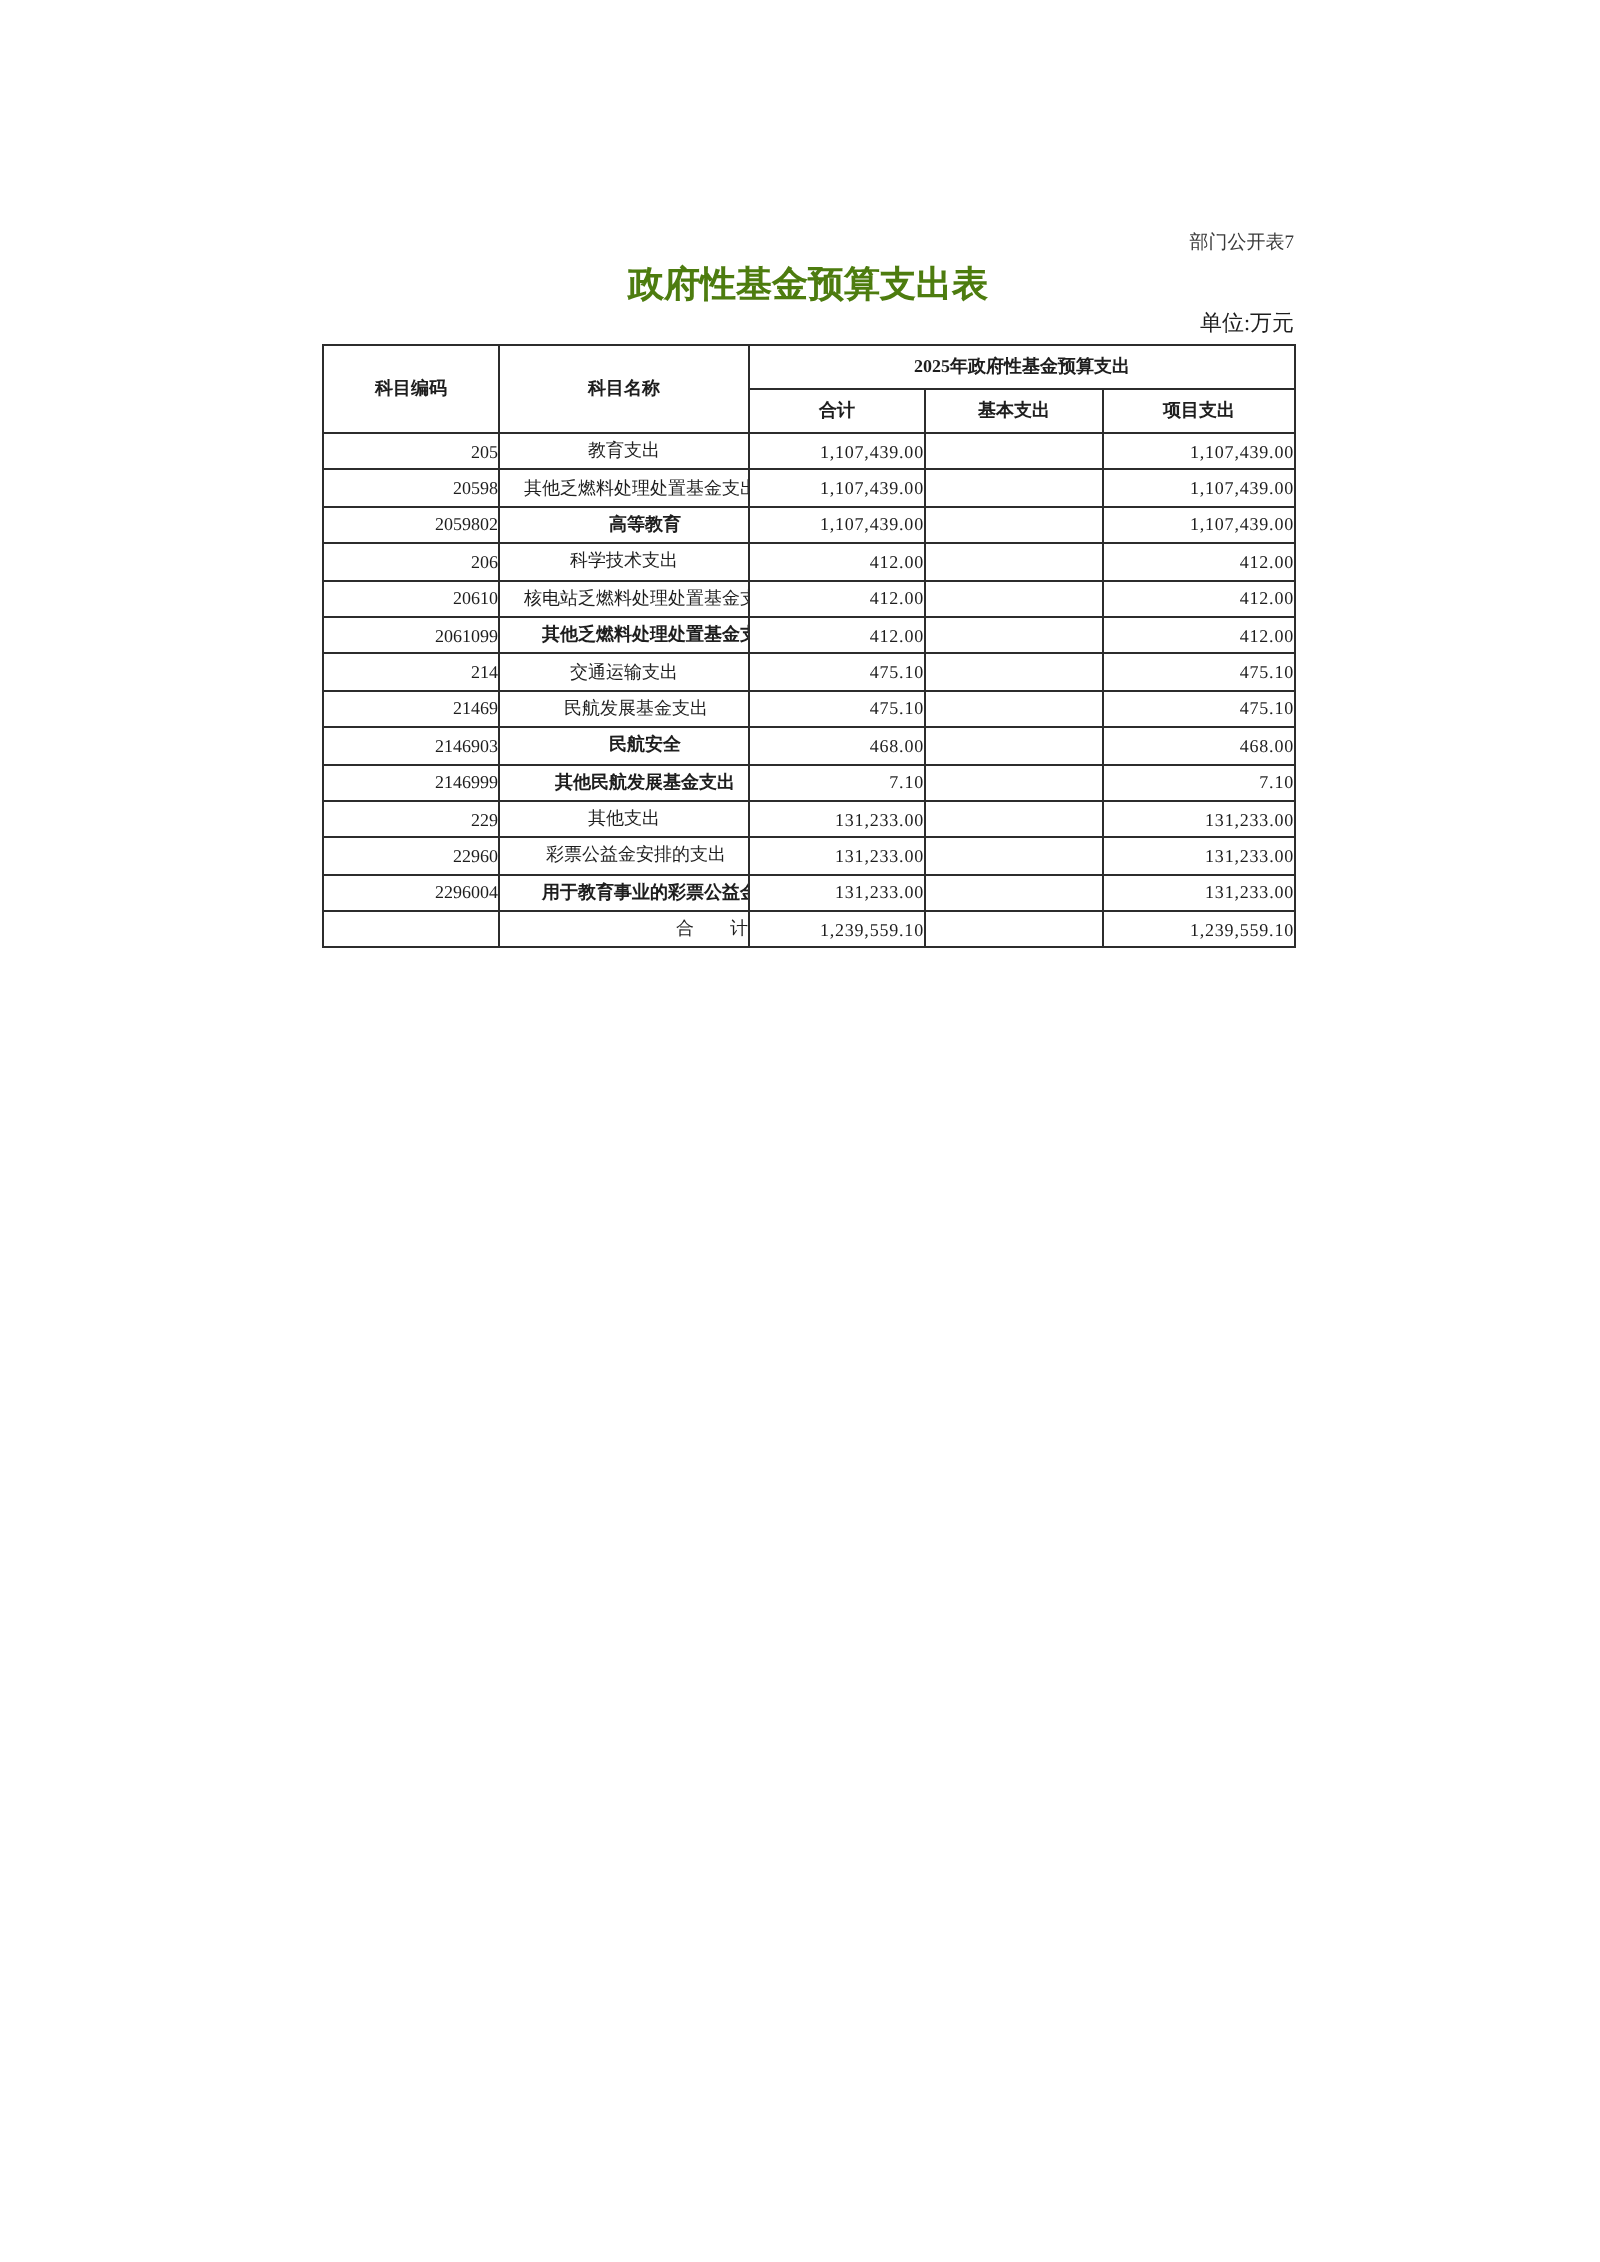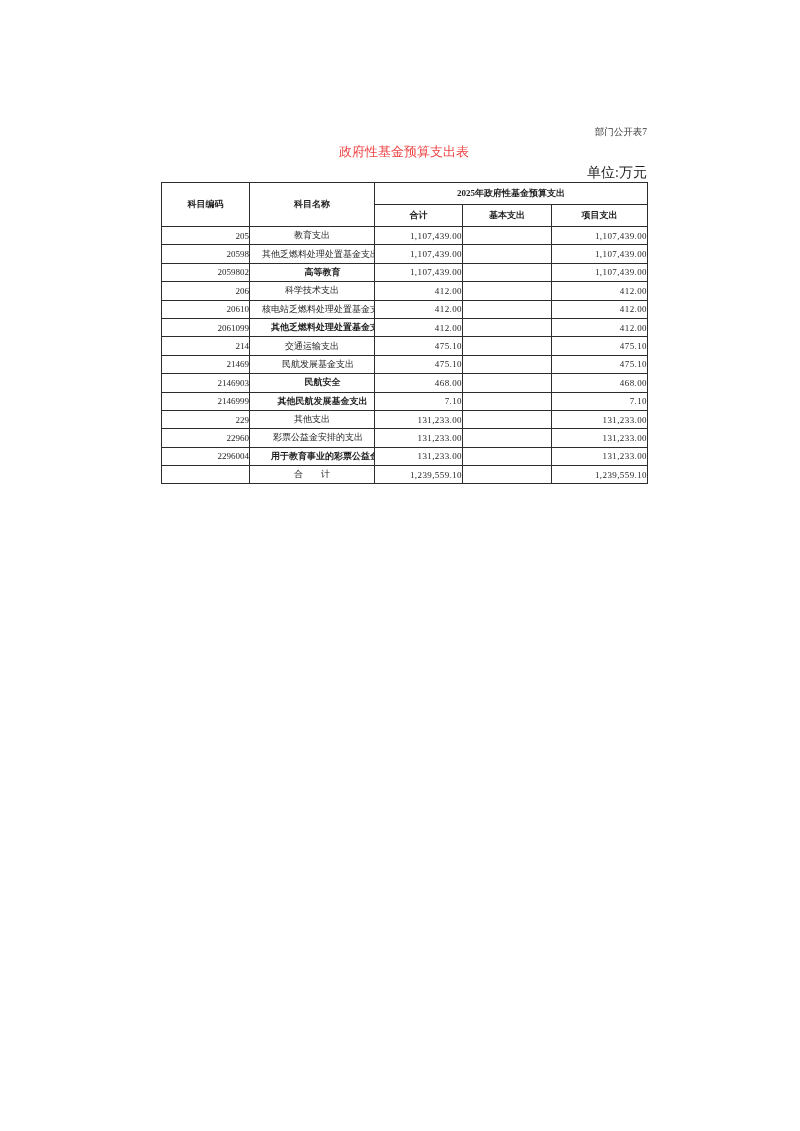--- a/index.html
+++ b/index.html
@@ -10,40 +10,40 @@
   body {
     width: 800px;
     height: 1131px;
     position: relative;
     font-family: "Liberation Serif", "DejaVu Serif", serif;
     color: #1e1e1e;
   }
   .content {
     position: absolute;
     left: 161px;
-    top: 127px;
+    top: 117px;
     width: 486px;
   }
   .doc-label {
     text-align: right;
     font-size: 9.5px;
     line-height: 11px;
     color: #3a3a3a;
   }
   .title {
     text-align: center;
-    font-size: 13px;
-    font-weight: normal;
+    font-size: 18px;
+    font-weight: bold;
     margin: 6px 0 0 0;
     line-height: 16px;
-    color: #ef4444;
+    color: #4d7c0f;
   }
   .unit-note {
     text-align: right;
-    font-size: 14px;
+    font-size: 11px;
     line-height: 11px;
     margin-top: 7px;
   }
   table.budget {
     border-collapse: collapse;
     table-layout: fixed;
     width: 486px;
     margin-top: 4px;
     border: 1.5px solid #2c2c2c;
   }
@@ -69,21 +69,21 @@
   .lvl1.cell-code { padding-left: 12px; }
   .lvl2.cell-code { padding-left: 21px; }
   .lvl1.cell-name { padding-left: 12px; }
   .lvl2.cell-name { padding-left: 21px; font-weight: bold; }
   .cell-num {
     text-align: right;
     padding-right: 3px;
     letter-spacing: 0.4px;
   }
   .total-name {
-    text-align: center;
+    text-align: right;
     padding-left: 0 !important;
   }
   .page-number {
     position: absolute;
     top: 898px;
     left: 0;
     width: 100%;
     text-align: center;
     font-size: 13.5px;
     color: #222;

